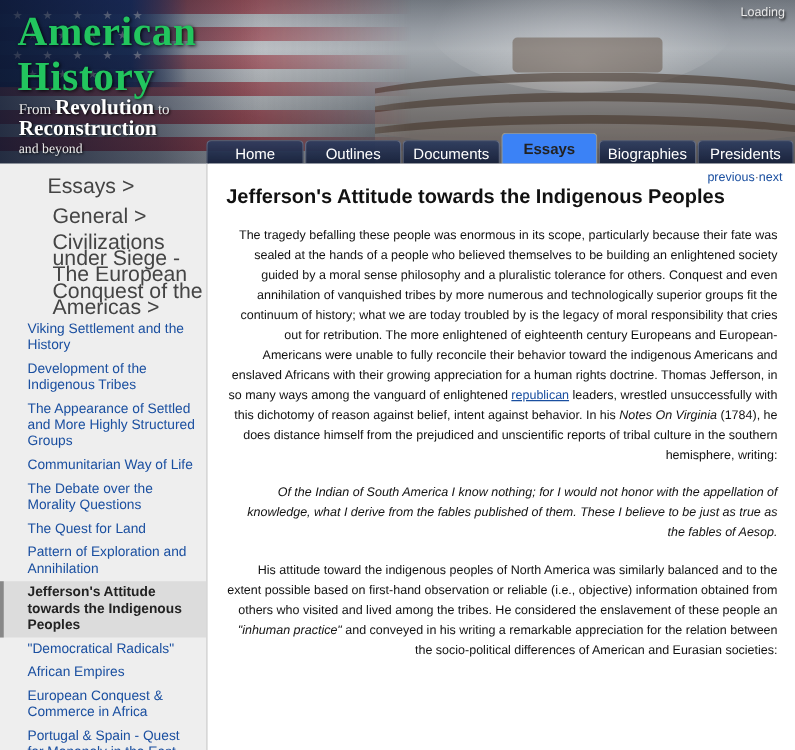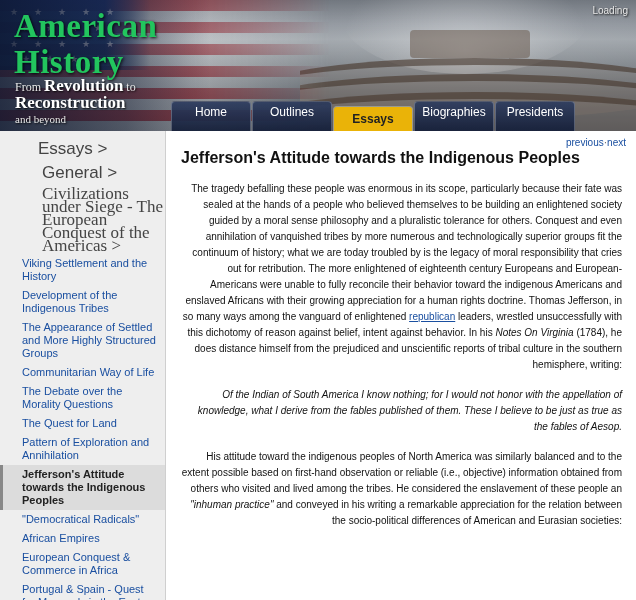--- a/index.html
+++ b/index.html
@@ -152,38 +152,38 @@
 
   
   .navbar {
     position: absolute;
     left: 0; top: 105px;
     width: 636px; height: 26px;
     display: flex;
     align-items: flex-end;
   }
   .tab {
-    height: 30px;
+    height: 19px;
     line-height: 21px;
     padding: 0 0;
     margin-right: 1px;
     color: #ffffff;
     font-size: 12px;
     text-align: center;
     background: linear-gradient(180deg, rgba(45,60,95,0.92) 0%, rgba(22,32,58,0.95) 100%);
     border: 1px solid rgba(255,255,255,0.25);
     border-bottom: none;
     border-radius: 4px 4px 0 0;
     box-sizing: border-box;
     width: 80px;
     cursor: pointer;
   }
   .tab.spacer { background: none; border: none; width: 170px; cursor: default; }
   .tab.active {
-    background: #eab308;
+    background: #3b82f6;
     color: #222222;
     font-weight: bold;
     height: 25px;
     line-height: 25px;
     border: 1px solid #9a9a90;
     border-bottom: none;
   }
 
   
   .content {
@@ -207,21 +207,20 @@
     color: #444444;
     font-size: 17px;
     padding: 2px 8px 2px 6px;
     margin-left: 32px;
   }
   .crumb.l2 { padding-left: 10px; }
   .crumb.l3 {
     padding-left: 10px;
     line-height: 13px;
     padding-right: 2px;
-    font-family: Liberation Serif, serif;
   }
   .side-link {
     display: block;
     color: #1a4fa0;
     font-size: 11px;
     line-height: 13px;
     padding: 3px 6px 3px 22px;
     text-decoration: none;
     cursor: pointer;
   }
@@ -321,20 +320,21 @@
       <span class="row2 big">Reconstruction</span>
       <span class="row3">and beyond</span>
     </div>
 
     <div class="loading">Loading</div>
 
     <div class="navbar">
       <div class="tab spacer"></div>
       <div class="tab">Home</div>
       <div class="tab">Outlines</div>
+      <div class="tab">Documents</div>
       <div class="tab active">Essays</div>
       <div class="tab">Biographies</div>
       <div class="tab">Presidents</div>
     </div>
   </div>
 
   <div class="content">
 
     <div class="sidebar">
       <div class="crumb">Essays &gt;</div>

